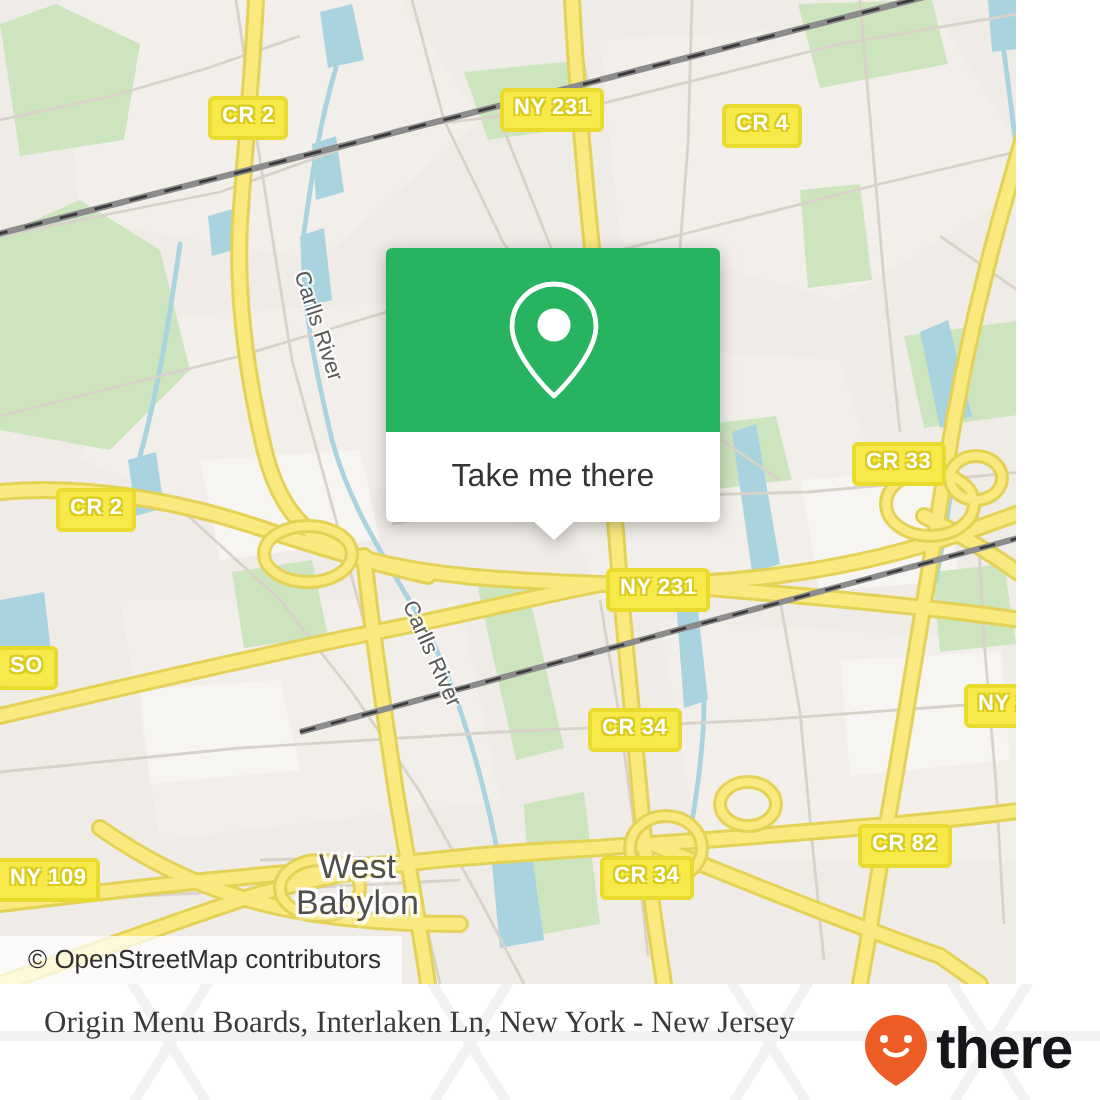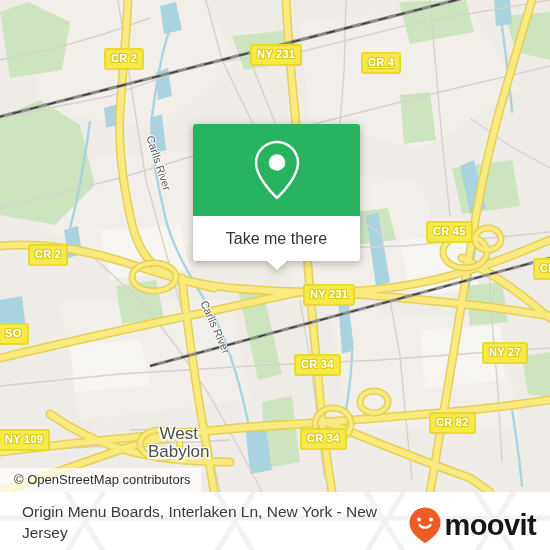--- a/index.html
+++ b/index.html
@@ -17,21 +17,21 @@
     position: relative;
     width: 550px;
     height: 550px;
     overflow: hidden;
   }
 
   
   #map {
     position: absolute;
     left: 0; top: 0;
-    width: 550px;
+    width: 508px;
     height: 492px;
     overflow: hidden;
     background: #efebe6;
   }
   #map-svg {
     position: absolute;
     left: 0; top: 0;
   }
 
   
@@ -151,21 +151,21 @@
     opacity: 1;
   }
   #footer-title {
     position: absolute;
     left: 22px;
     top: 9px;
     width: 390px;
     color: #3a3a3a;
     font-size: 15.5px;
     line-height: 21px;
-    font-family: Liberation Sans, sans-serif;
+    font-family: Liberation Serif, serif;
   }
   #brand {
     position: absolute;
     right: 14px;
     top: 14px;
     display: flex;
     align-items: center;
     gap: 3px;
   }
   #brand-name {
@@ -330,23 +330,23 @@
           <path d="M-5 118 L550 -24" stroke="#8c8c8c" stroke-width="3.2" fill="none"></path>
           <path d="M-5 118 L550 -24" stroke="#3a3a3a" stroke-width="1.4" fill="none" stroke-dasharray="9 9"></path>
           <path d="M150 366 L550 258" stroke="#8c8c8c" stroke-width="3" fill="none"></path>
           <path d="M150 366 L550 258" stroke="#3a3a3a" stroke-width="1.3" fill="none" stroke-dasharray="8 8"></path>
         </g>
       </g>
     </svg>
 
     <div class="shield" style="left:104px;  top:48px;">CR 2</div>
     <div class="shield" style="left:250px;  top:44px;">NY 231</div>
-    <div class="shield" style="left:361px;  top:52px;text-decoration:underline;">CR 4</div>
+    <div class="shield" style="left:361px;  top:52px;">CR 4</div>
     <div class="shield" style="left:28px;   top:244px;">CR 2</div>
-    <div class="shield" style="left:426px;  top:221px;">CR 45</div>
+    <div class="shield" style="left:426px;  top:221px;">CR 33</div>
     <div class="shield" style="left:533px;  top:258px;">CR 5</div>
     <div class="shield" style="left:-2px;   top:323px;">SO</div>
     <div class="shield" style="left:303px;  top:284px;">NY 231</div>
     <div class="shield" style="left:482px;  top:342px;">NY 27</div>
     <div class="shield" style="left:294px;  top:354px;">CR 34</div>
     <div class="shield" style="left:409px;  top:412px;margin-left:20px;">CR 82</div>
     <div class="shield" style="left:-2px;   top:429px;">NY 109</div>
     <div class="shield" style="left:300px;  top:428px;">CR 34</div>
 
     <div class="place-label" style="left:112px; top:425px;">West
@@ -389,17 +389,17 @@
     <div id="footer-title">Origin Menu Boards, Interlaken Ln, New York - New Jersey</div>
 
     <div id="brand">
       <svg width="34" height="38" viewBox="0 0 34 38" xmlns="http://www.w3.org/2000/svg">
         <path d="M17 1.5 C 8.4 1.5 1.5 8.4 1.5 17 C 1.5 26.5 12 34 17 37
                  C 22 34 32.5 26.5 32.5 17 C 32.5 8.4 25.6 1.5 17 1.5 Z" fill="#ec5c24"></path>
         <circle cx="11" cy="13.5" r="2" fill="#ffffff"></circle>
         <circle cx="23" cy="13.5" r="2" fill="#ffffff"></circle>
         <path d="M11.5 19 C 14 22.5 20 22.5 22.5 19" fill="none" stroke="#ffffff" stroke-width="2.2" stroke-linecap="round"></path>
       </svg>
-      <span id="brand-name">moovit</span>
+      <span id="brand-name">there</span>
     </div>
   </div>
 
 </div>
 
 </body></html>

